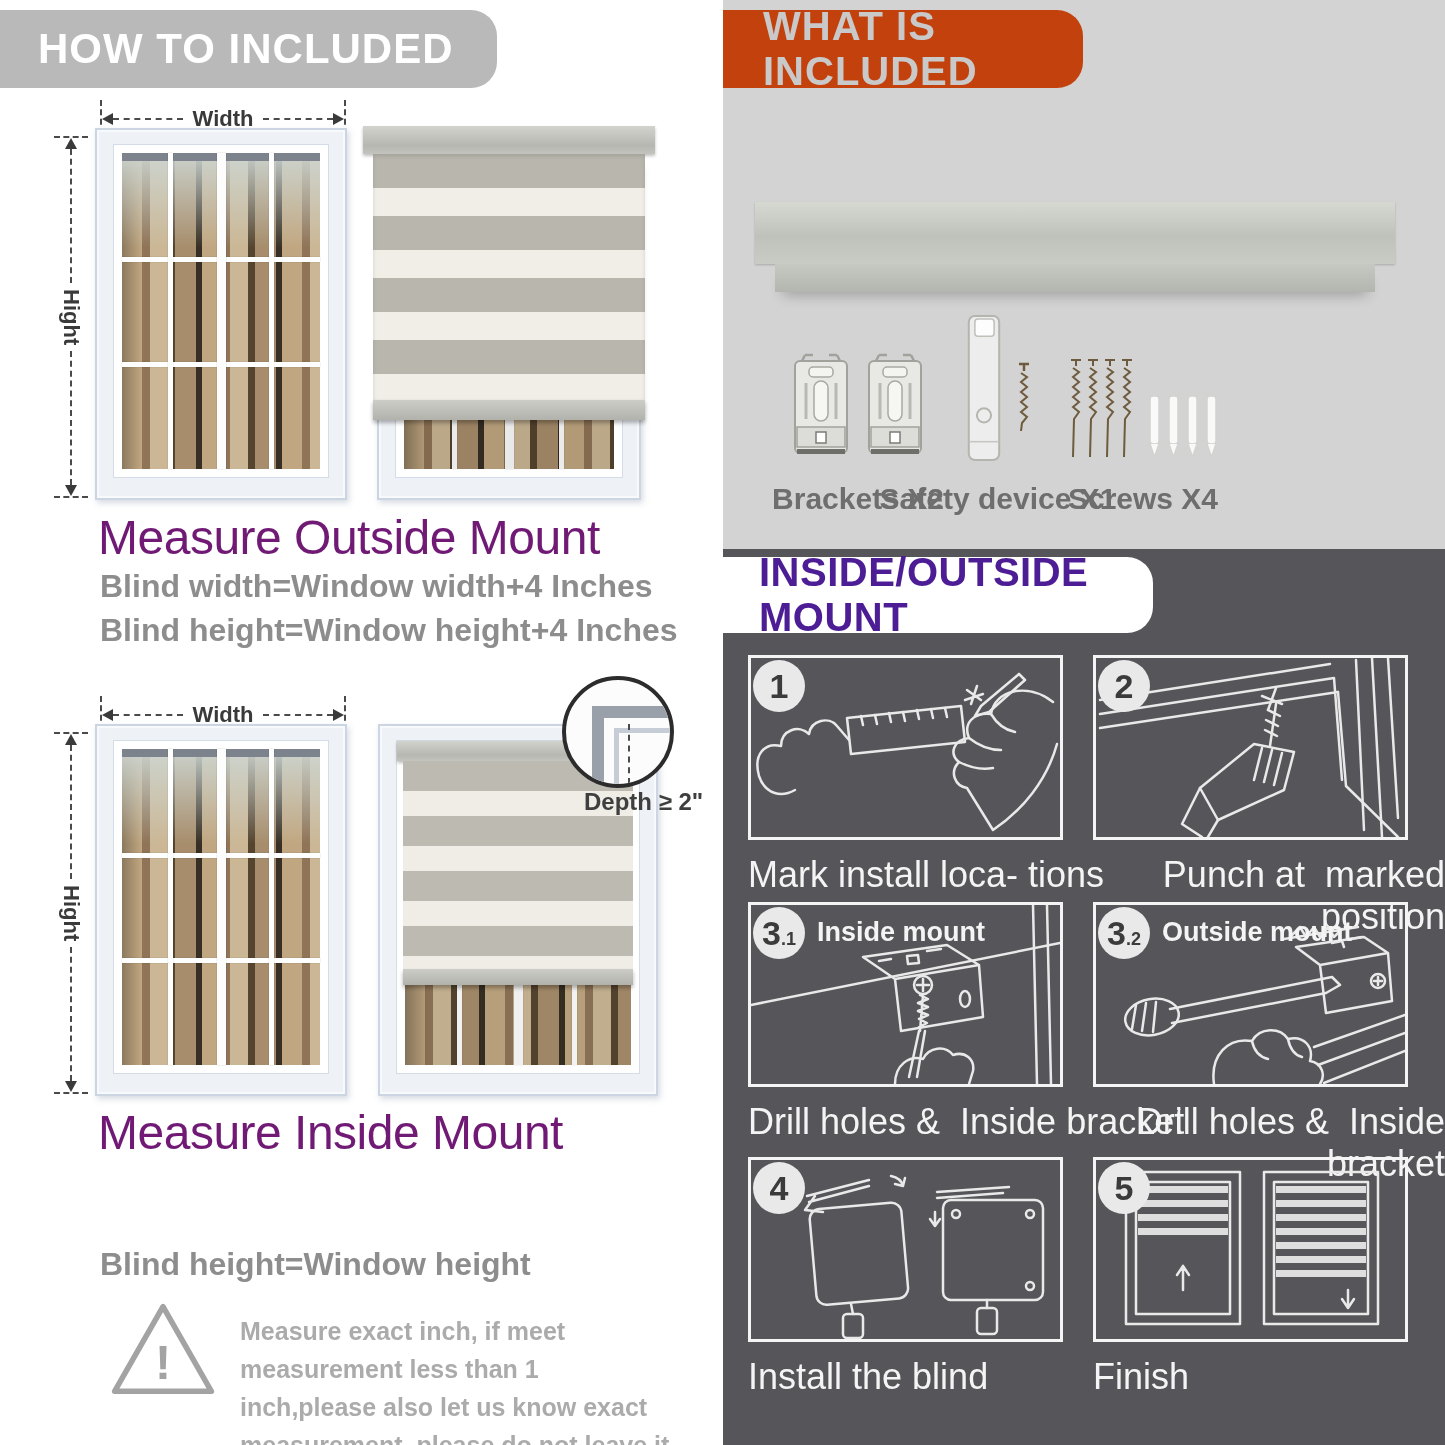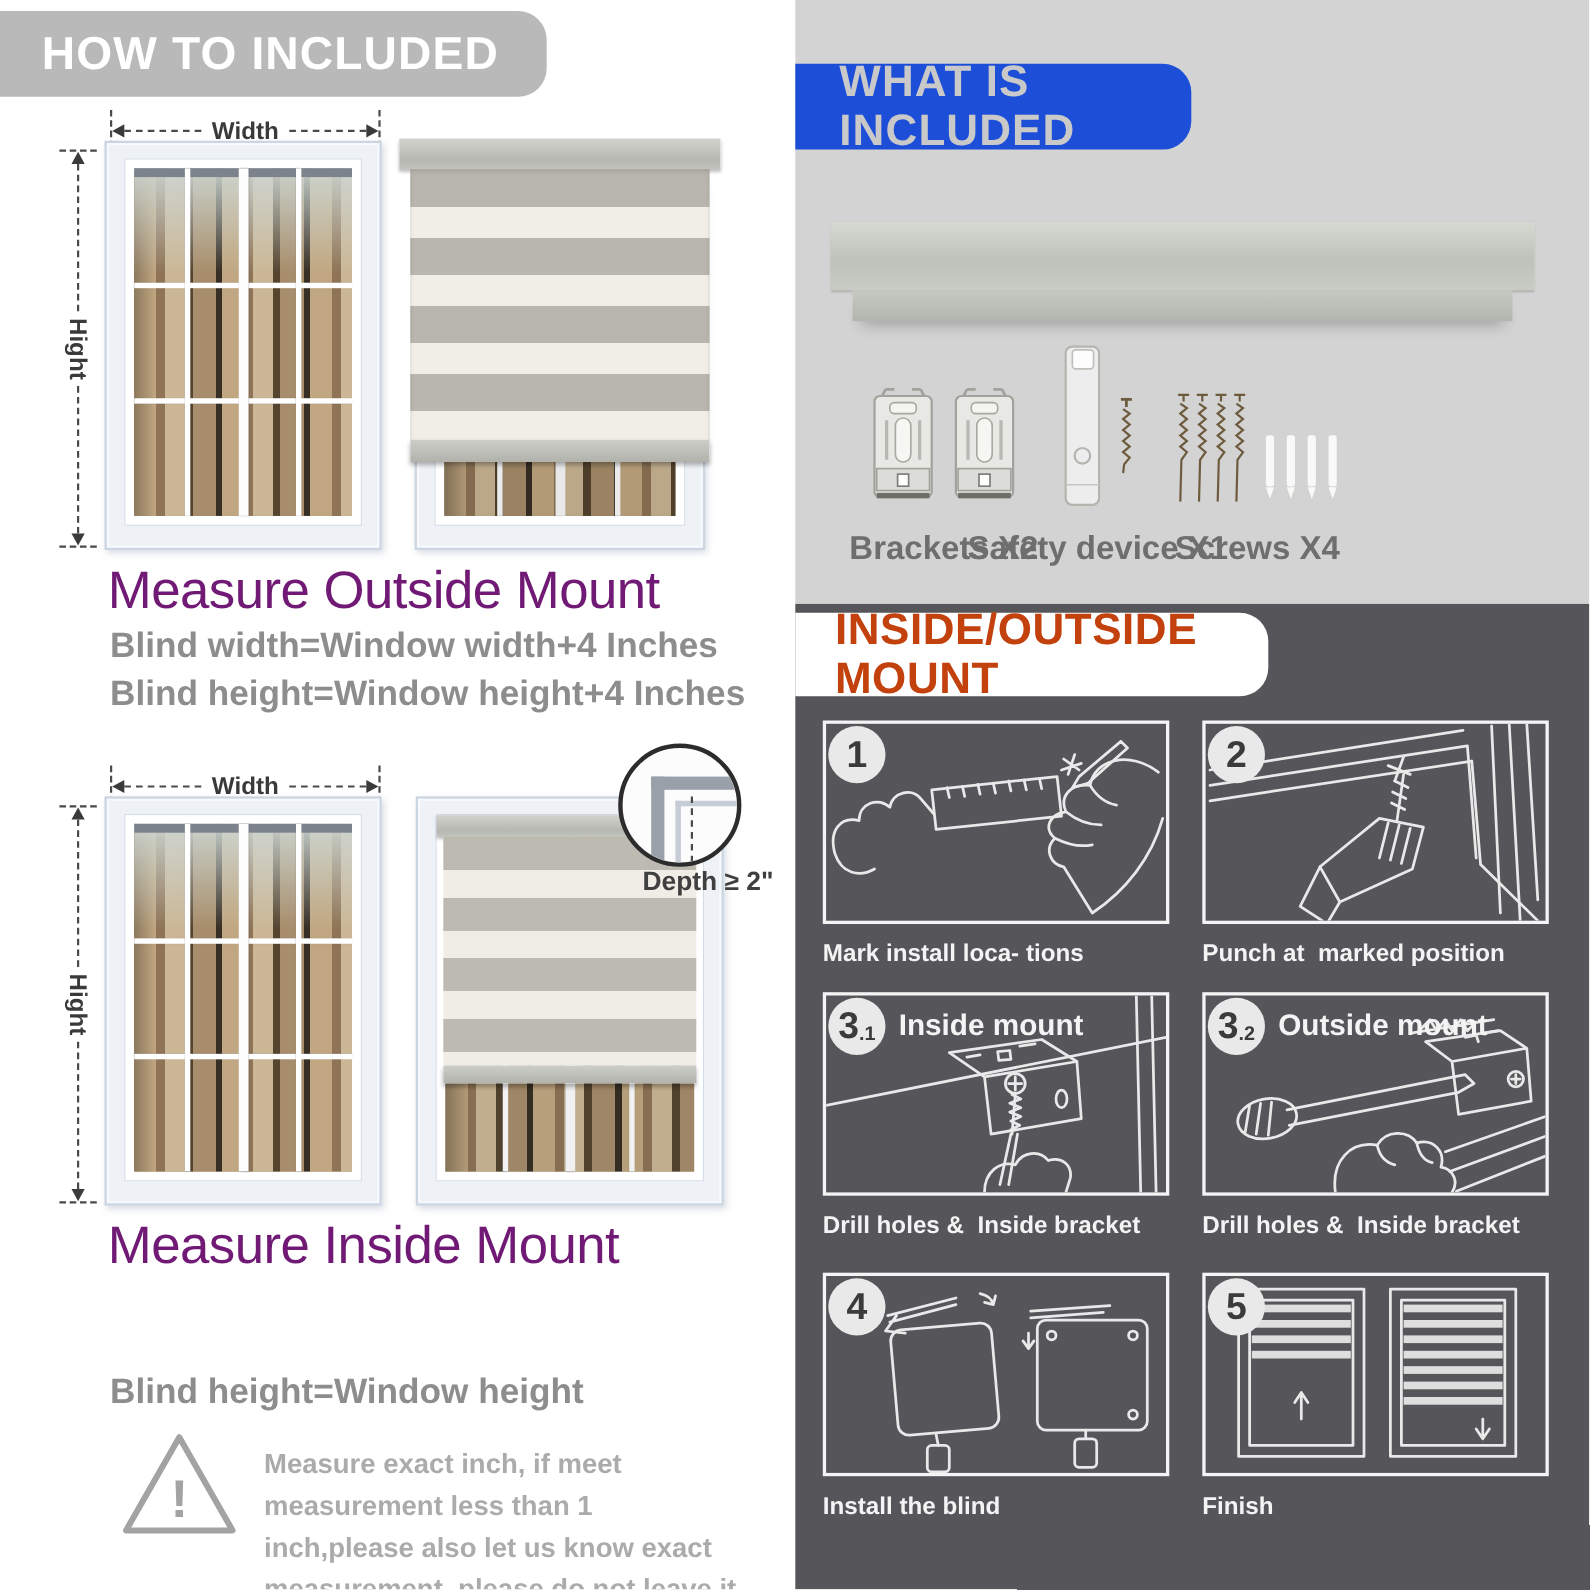--- a/index.html
+++ b/index.html
@@ -51,43 +51,43 @@
   .h2{font-size:48px;font-weight:normal;color:#701a75;letter-spacing:-.5px;}
   .sub{font-size:32px;font-weight:bold;color:#8d8d8d;}
   .warn-text{font-size:25px;font-weight:bold;color:#ababab;line-height:38px;white-space:pre-wrap;}
 
   
   .mag{width:104px;height:104px;border:4px solid #2c2c2c;border-radius:50%;background:#fcfcfc;overflow:hidden;}
   .depth-label{font-size:24px;font-weight:bold;color:#3f3f3f;}
 
   
   .right-top{left:723px;top:0;width:722px;height:549px;background:#d3d3d3;}
-  .banner-white{left:0;top:10px;width:360px;height:78px;background:#1d4ed8;border-radius:0 26px 26px 0;
-    display:flex;align-items:center;padding-left:40px;box-sizing:border-box;margin-top:48px;}
+  .banner-white{left:0;top:10px;width:360px;height:78px;background:#c2410c;border-radius:0 26px 26px 0;
+    display:flex;align-items:center;padding-left:40px;box-sizing:border-box;}
   .banner-white span{color:#c9c9c9;font-size:40px;font-weight:bold;letter-spacing:1px;}
   .blind-label{width:722px;text-align:center;font-size:31px;font-weight:bold;color:#6b6b6b;}
   .rail-top{background:linear-gradient(180deg,#d6d9d2,#bec2ba 55%,#c9ccc4);
     box-shadow:0 1px 2px rgba(0,0,0,.2);}
   .rail-lip{background:linear-gradient(180deg,#c6c9c1,#b3b6ae);box-shadow:0 10px 14px -8px rgba(0,0,0,.3);}
   .item-group{display:flex;flex-direction:column;align-items:center;}
   .item-icons{height:130px;display:flex;align-items:flex-end;gap:10px;}
   .item-label{margin-top:14px;font-size:30px;font-weight:bold;color:#6e6e6e;white-space:nowrap;}
 
   
   .right-dark{left:723px;top:549px;width:722px;height:896px;background:#56565a;}
   .banner-white2{left:0;top:8px;width:430px;height:76px;background:#fff;border-radius:0 26px 26px 0;
     display:flex;align-items:center;padding-left:36px;box-sizing:border-box;}
-  .banner-white2 span{color:#c2410c;font-size:40px;font-weight:800;letter-spacing:.5px;}
+  .banner-white2 span{color:#4c1d95;font-size:40px;font-weight:800;letter-spacing:.5px;}
   .step-panel{width:315px;height:185px;border:3px solid #f4f4f4;box-sizing:border-box;position:absolute;overflow:hidden;}
   .badge{position:absolute;left:2px;top:2px;width:52px;height:52px;border-radius:50%;background:#e9e9e9;
     display:flex;align-items:center;justify-content:center;color:#3b3b3b;}
   .badge b{font-size:34px;font-weight:bold;}
   .badge i{font-style:normal;font-size:18px;font-weight:bold;margin-top:12px;}
   .step-title{position:absolute;left:66px;top:12px;color:#f4f4f4;font-size:27px;font-weight:bold;}
-  .caption{position:absolute;color:#f4f4f4;font-size:22px;font-weight:bold;white-space:pre-wrap;}
+  .caption{position:absolute;color:#f4f4f4;font-size:36px;font-weight:normal;white-space:pre-wrap;text-align:right;}
   .art{position:absolute;left:0;top:0;width:100%;height:100%;}
   .art svg{width:100%;height:100%;}
   .ln{stroke:#e9e9e9;stroke-width:2.5;fill:none;stroke-linecap:round;stroke-linejoin:round;}
 </style>
 </head>
 <body>
 
 <div class="canvas">
 
   <div class="abs left-col">

